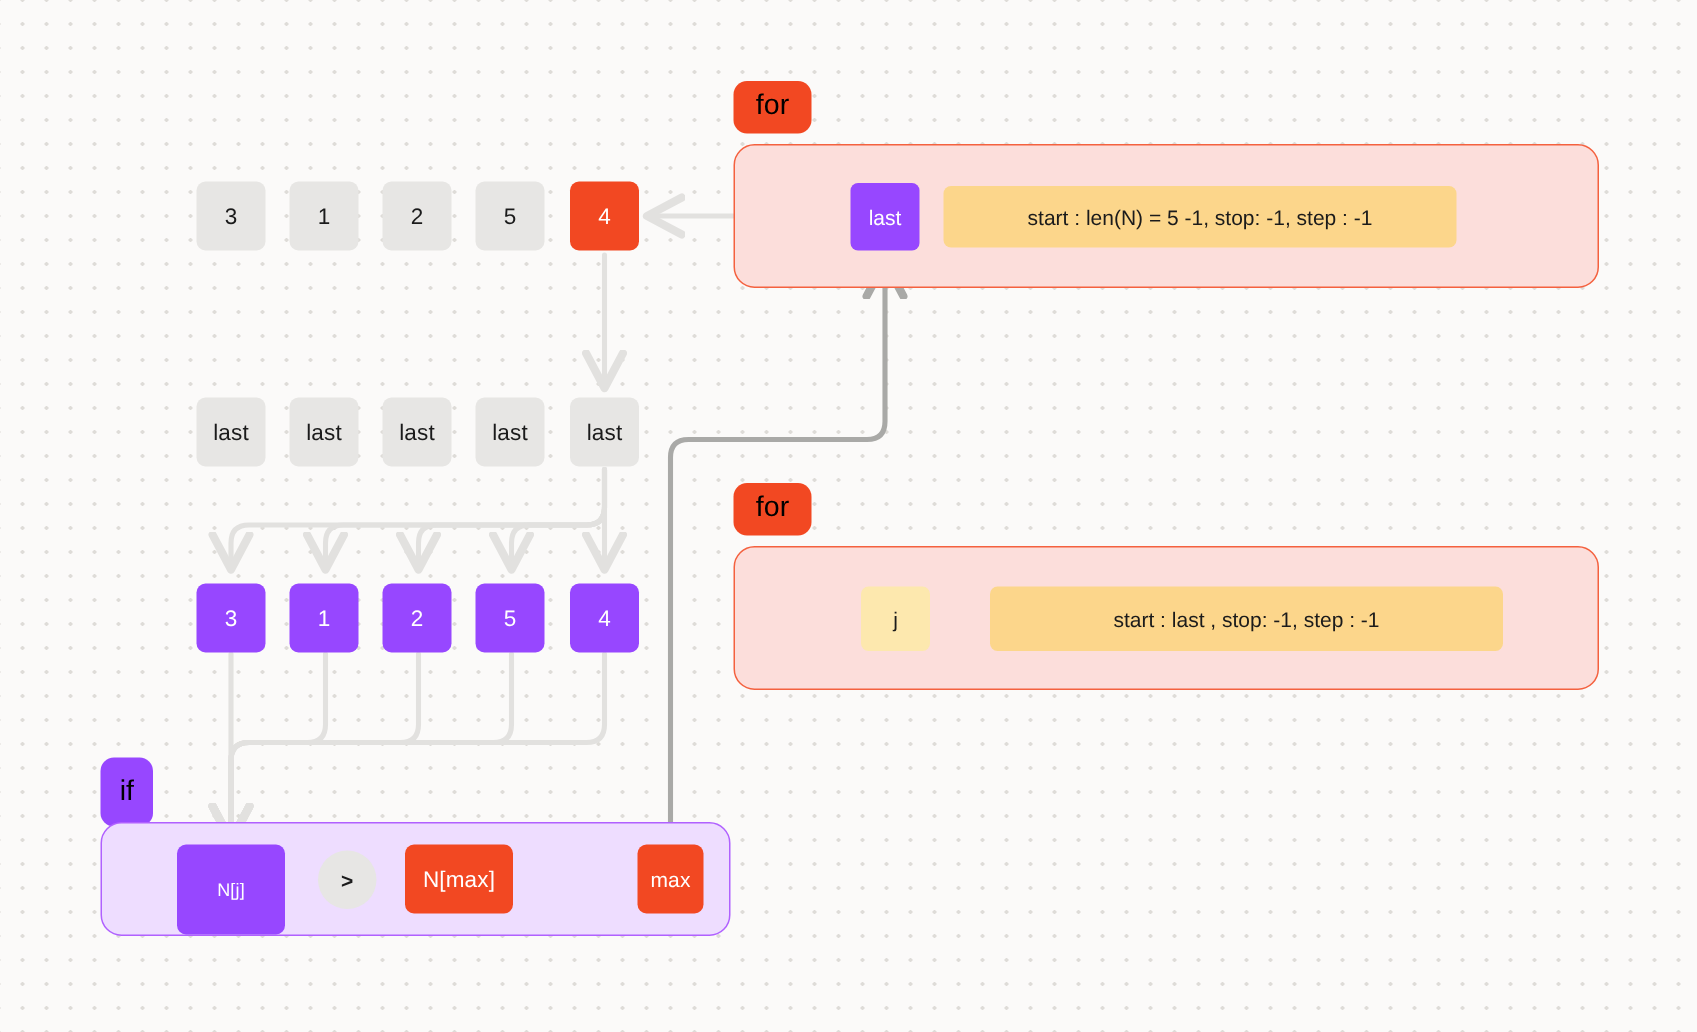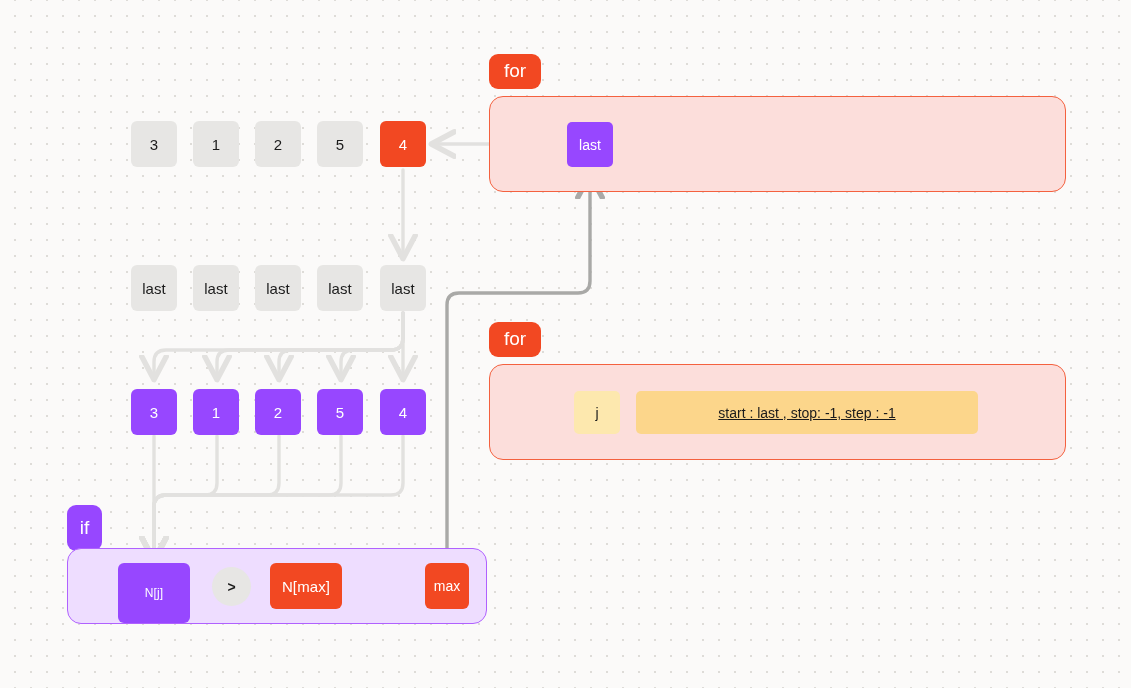--- a/index.html
+++ b/index.html
@@ -69,21 +69,21 @@
     background: #eeddff;
     border: 1.5px solid #b061ff;
   }
   .pill {
     position: absolute;
     display: flex;
     align-items: center;
     justify-content: center;
     box-sizing: border-box;
     border-radius: 9px;
-    color: #ffffff;
+    color: #000000;
     font-size: 19px;
     line-height: 1;
     padding-bottom: 2px;
   }
   .pill.for-pill { background: #f24822; }
   .pill.if-pill  { background: #9747ff; }
 
   .chip {
     position: absolute;
     display: flex;
@@ -201,29 +201,32 @@
     <span>4</span>
   </div>
 
   <div class="pill for-pill" style="left:489px; top:54px; width:52px; height:35px;">
     <span>for</span>
   </div>
   <div class="panel for-panel" style="left:489px; top:96px; width:577px; height:96px;"></div>
   <div class="chip purple-chip" style="left:567px; top:122px; width:46px; height:45px;">
     <span>last</span>
   </div>
+  <div class="chip yellow-strong" style="left:629px; top:124px; width:342px; height:41px;">
+    <span>start : len(N) = 5 -1, stop: -1, step : -1</span>
+  </div>
 
   <div class="pill for-pill" style="left:489px; top:322px; width:52px; height:35px;">
     <span>for</span>
   </div>
   <div class="panel for-panel" style="left:489px; top:364px; width:577px; height:96px;"></div>
   <div class="chip yellow-soft" style="left:574px; top:391px; width:46px; height:43px;">
     <span>j</span>
   </div>
-  <div class="chip yellow-strong" style="left:636px; top:391px; width:342px; height:43px;text-decoration:underline;">
+  <div class="chip yellow-strong" style="left:660px; top:391px; width:342px; height:43px;">
     <span>start : last , stop: -1, step : -1</span>
   </div>
 
   <div class="pill if-pill" style="left:67px; top:505px; width:35px; height:46px;">
     <span>if</span>
   </div>
   <div class="panel if-panel" style="left:67px; top:548px; width:420px; height:76px;"></div>
   <div class="node purple" style="left:118px; top:563px; width:72px; height:60px; font-size:12px;">
     <span>N[j]</span>
   </div>

